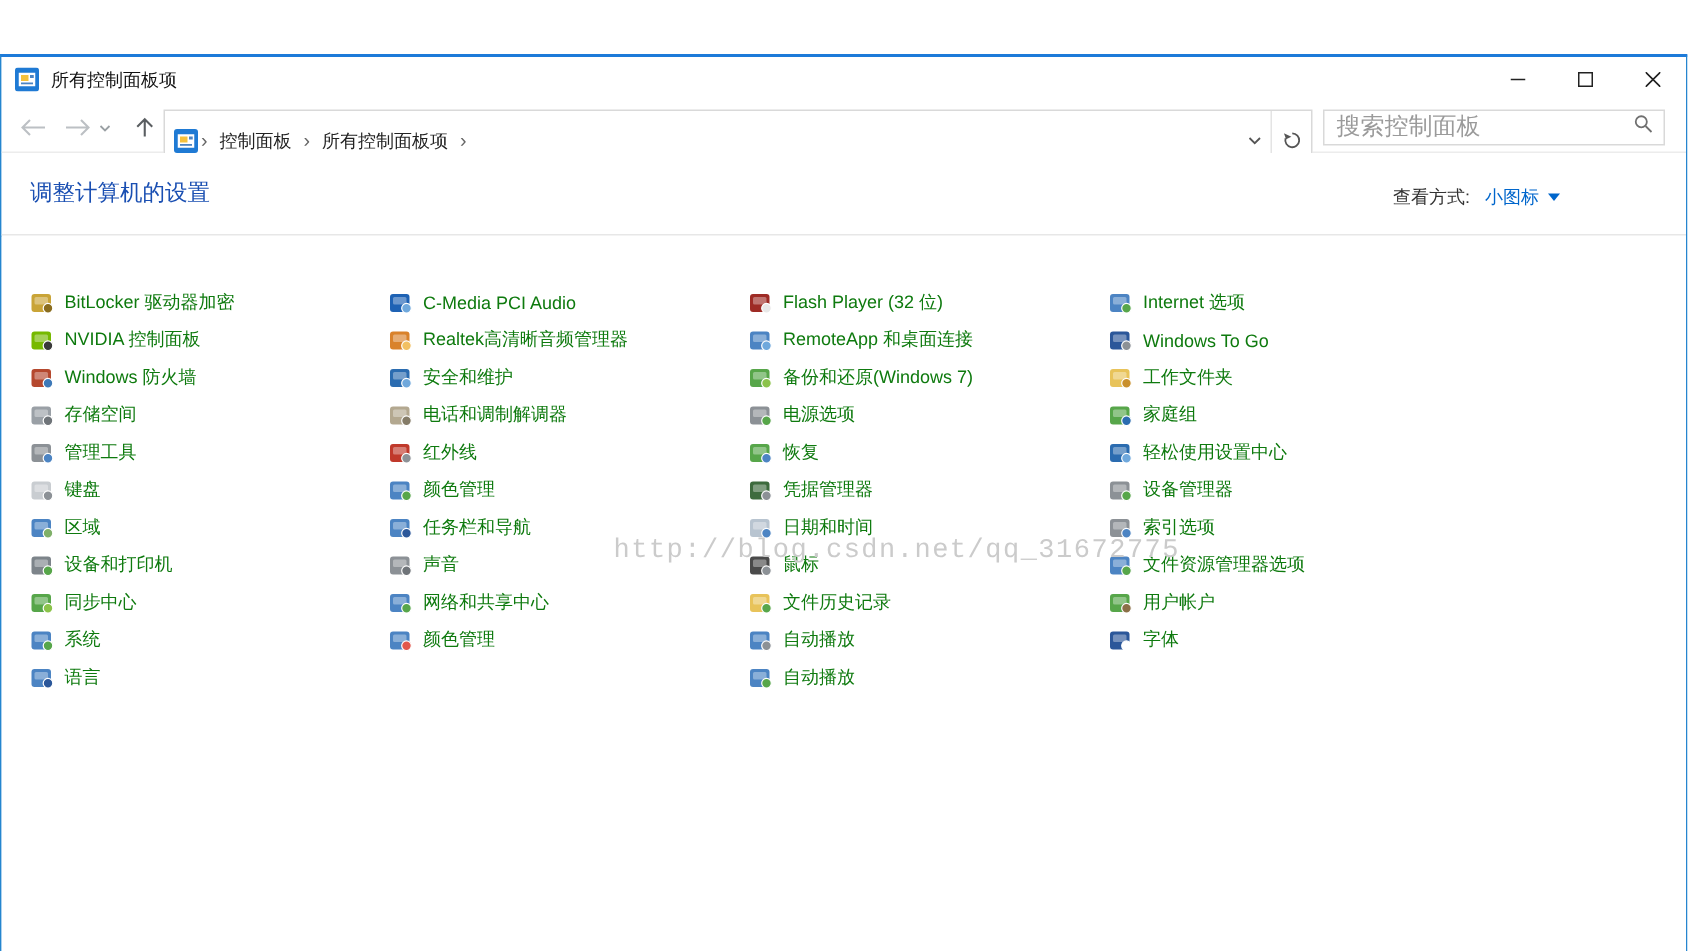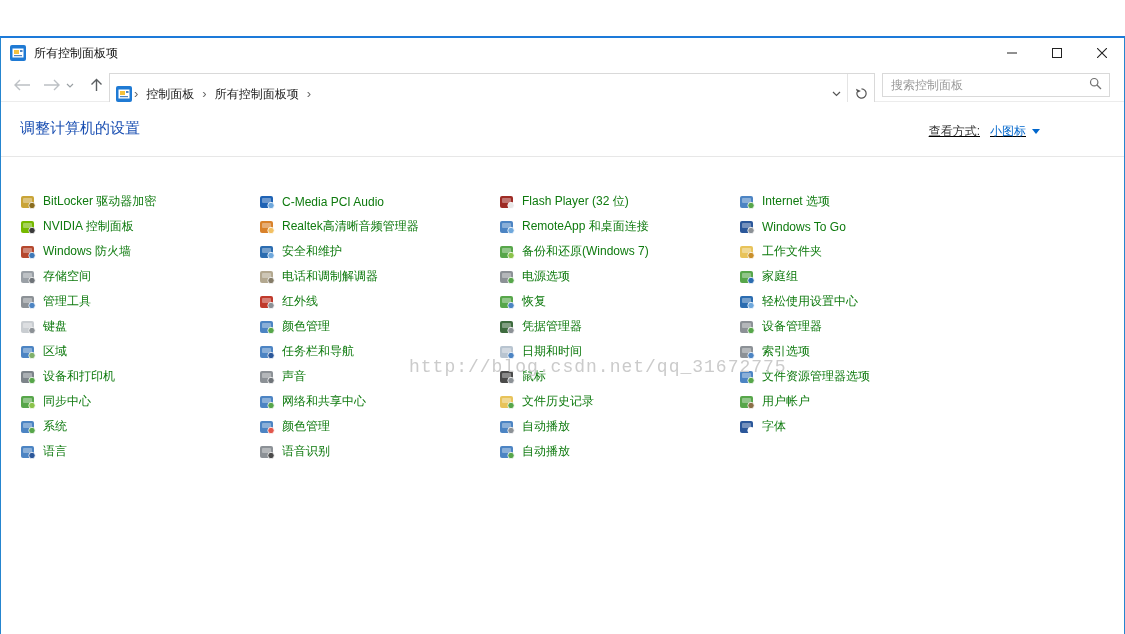--- a/index.html
+++ b/index.html
@@ -29,28 +29,28 @@
   .address-bar{ position:absolute; left:108px; top:5px; width:766px; height:41px; border:1px solid #d9d9d9; background:#fff; display:flex; align-items:center; }
   .addr-icon{ margin-left:6px; width:16px; height:16px; flex:none; }
   .crumb{ font-size:12px; color:#222; padding:0 6px; white-space:nowrap; }
   .crumb-sep{ color:#666; font-size:13px; padding:0 2px; }
   .addr-right{ margin-left:auto; display:flex; align-items:center; height:100%; }
   .addr-drop{ width:22px; height:100%; display:flex; align-items:center; justify-content:center; }
   .addr-divider{ width:1px; height:100%; background:#e4e4e4; }
   .refresh-btn{ width:26px; height:100%; display:flex; align-items:center; justify-content:center; }
 
   .search-box{ position:absolute; right:14px; top:5px; width:228px; height:24px; border:1px solid #d9d9d9; background:#fff; display:flex; align-items:center; }
-  .search-input{ flex:1; min-width:0; border:none; outline:none; font-size:12px; color:#333; padding-left:8px; font-family:Liberation Sans, sans-serif; background:transparent; }
+  .search-input{ flex:1; min-width:0; border:none; outline:none; font-size:16px; color:#333; padding-left:8px; font-family:Liberation Sans, sans-serif; background:transparent; }
   .search-input::placeholder{ color:#9a9a9a; }
   .magnifier{ margin-right:7px; flex:none; }
 
   
   .header-row{ position:absolute; top:64px; left:0; right:0; height:55px; border-bottom:1px solid #e7e7e7; background:#fff; }
   .page-title{ position:absolute; left:19px; top:17px; font-size:15px; color:#1A4FB2; }
-  .view-by{ position:absolute; right:84px; top:21px; display:flex; align-items:center; font-size:12px;text-decoration:underline; }
+  .view-by{ position:absolute; right:84px; top:21px; display:flex; align-items:center; font-size:12px; }
   .view-by-label{ color:#333; margin-right:10px; }
   .view-by-value{ color:#0066CC; }
   .view-by-tri{ width:0; height:0; border-left:4px solid transparent; border-right:4px solid transparent; border-top:5px solid #0066CC; margin-left:6px; }
 
   
   .content{ position:absolute; top:120px; left:0; right:0; bottom:0; background:#fff; }
   .items-grid{ display:flex; padding:31px 0 0 19px; }
   .col{ display:flex; flex-direction:column; }
   .col:nth-child(1){ width:239px; }
   .col:nth-child(2){ width:240px; }
@@ -335,28 +335,20 @@
             <span class="lbl">网络和共享中心</span>
           </div>
           <div class="item">
             <span class="ic"><svg width="16" height="16" viewBox="0 0 16 16">
                 <rect x="1" y="2" width="13" height="12" rx="2" fill="#4C84C3"></rect>
                 <rect x="3" y="4" width="9" height="5" rx="1" fill="#ffffff" opacity="0.35"></rect>
                 <circle cx="12" cy="11.5" r="3.2" fill="#E2574C" stroke="#fff" stroke-width="0.8"></circle>
               </svg></span>
             <span class="lbl">颜色管理</span>
           </div>
-          <div class="item">
-            <span class="ic"><svg width="16" height="16" viewBox="0 0 16 16">
-                <rect x="1" y="2" width="13" height="12" rx="2" fill="#8C9196"></rect>
-                <rect x="3" y="4" width="9" height="5" rx="1" fill="#ffffff" opacity="0.35"></rect>
-                <circle cx="12" cy="11.5" r="3.2" fill="#4A4A4A" stroke="#fff" stroke-width="0.8"></circle>
-              </svg></span>
-            <span class="lbl">语音识别</span>
-          </div>
         </div>
         <div class="col">
           <div class="item">
             <span class="ic"><svg width="16" height="16" viewBox="0 0 16 16">
                 <rect x="1" y="2" width="13" height="12" rx="2" fill="#9E2B25"></rect>
                 <rect x="3" y="4" width="9" height="5" rx="1" fill="#ffffff" opacity="0.35"></rect>
                 <circle cx="12" cy="11.5" r="3.2" fill="#E8E8E8" stroke="#fff" stroke-width="0.8"></circle>
               </svg></span>
             <span class="lbl">Flash Player (32 位)</span>
           </div>

